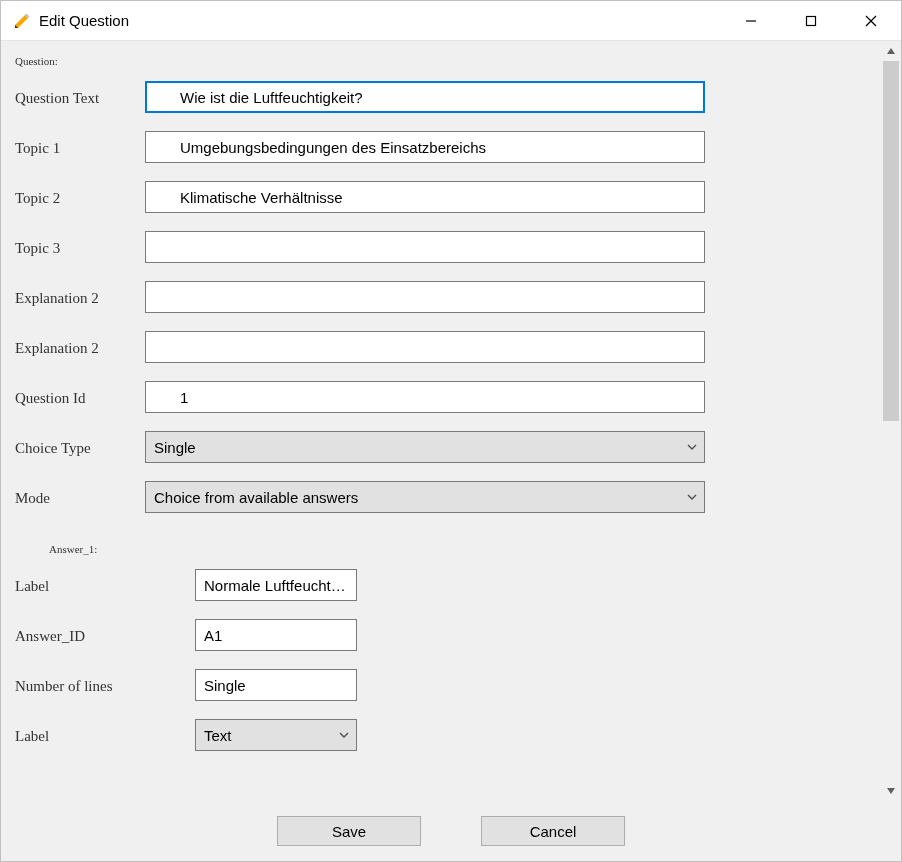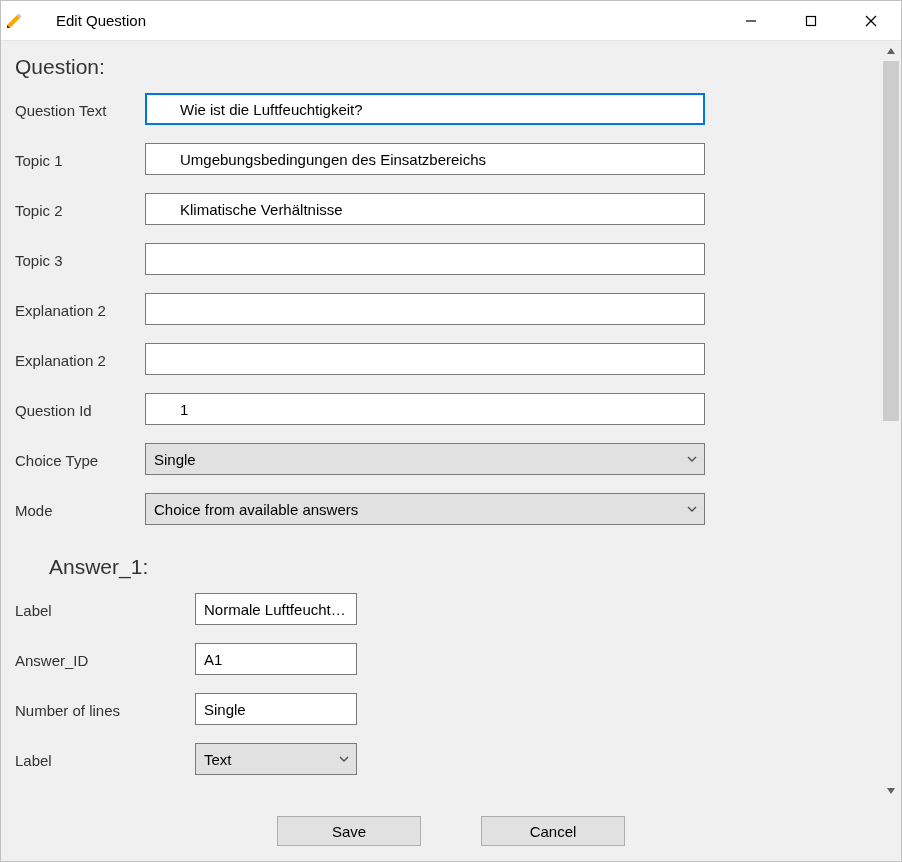--- a/index.html
+++ b/index.html
@@ -18,23 +18,22 @@
     display: flex;
     flex-direction: column;
   }
   
   .titlebar {
     display: flex;
     align-items: center;
     height: 40px;
     background: #ffffff;
     border-bottom: 1px solid #e5e5e5;
-    padding-left: 4px;
+    padding-left: 12px;
     flex: 0 0 auto;
-    gap: 25px;
   }
   .titlebar .icon {
     margin-right: 8px;
     display: flex;
     align-items: center;
   }
   .titlebar .title {
     flex: 1;
     font-size: 15px;
     color: #000;
@@ -87,37 +86,39 @@
     top: 0;
     left: 2px;
     right: 2px;
     height: 360px;
     background: #cccccc;
   }
 
   .section-heading {
     color: #333;
     margin-bottom: 14px;
-    font-size: 21px;
+    font-size: 11px;
+    font-family: Liberation Serif, serif;
   }
   .section-heading.answer {
     margin-top: 30px;
     margin-bottom: 14px;
     margin-left: 34px;
   }
   .row {
     display: flex;
     align-items: center;
     margin-bottom: 18px;
   }
   .row .label {
     width: 130px;
     color: #333;
     font-size: 15px;
     padding-top: 2px;
+    font-family: Liberation Serif, serif;
   }
   .row.answer .label {
     width: 180px;
   }
   .text-input {
     height: 32px;
     border: 1px solid #7a7a7a;
     background: #fff;
     padding: 0 8px;
     font-family: inherit;

